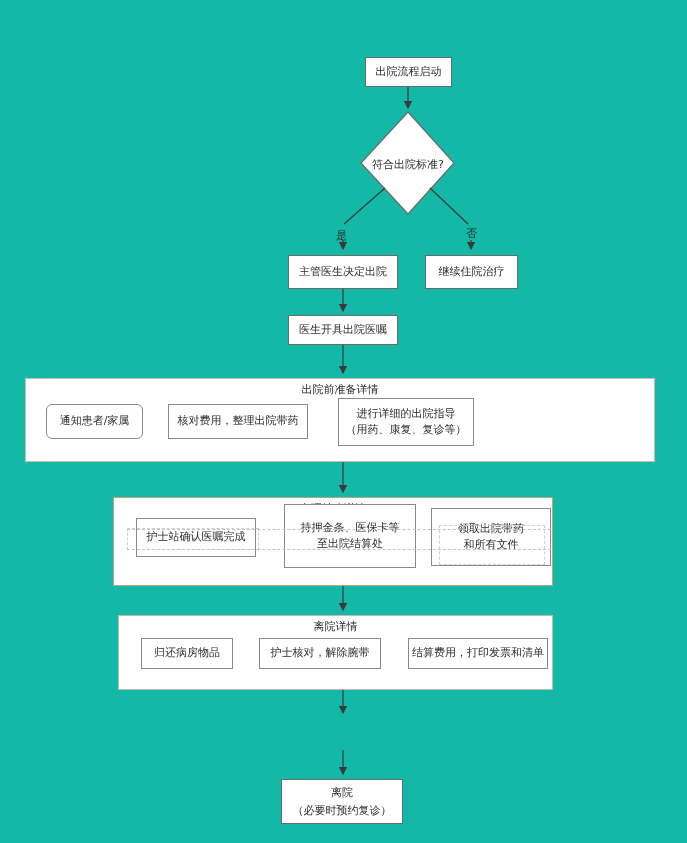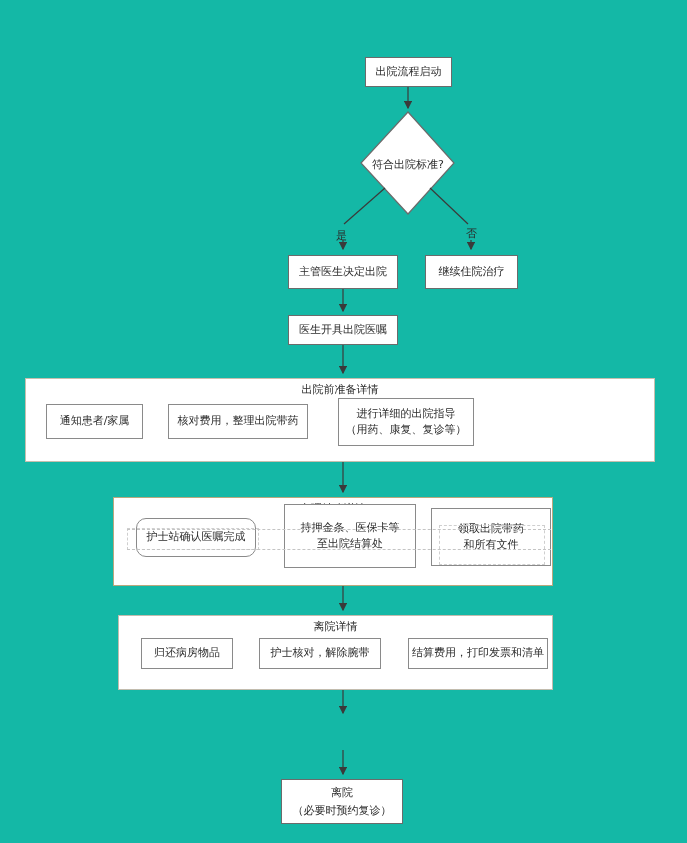--- a/index.html
+++ b/index.html
@@ -76,29 +76,29 @@
   <div class="branch-label" style="left:336px;top:228px;">是</div>
   <div class="branch-label" style="left:466px;top:226px;">否</div>
 
   <div class="node" style="left:288px;top:255px;width:110px;height:34px;">主管医生决定出院</div>
   <div class="node" style="left:425px;top:255px;width:93px;height:34px;">继续住院治疗</div>
 
   <div class="node" style="left:288px;top:315px;width:110px;height:30px;">医生开具出院医嘱</div>
 
   <div class="section s1" style="left:25px;top:378px;width:630px;height:84px;">
     <div class="stitle">出院前准备详情</div>
-    <div class="sub" style="left:20px;top:25px;width:97px;height:35px;">通知患者/家属</div>
+    <div class="sub" style="left:20px;top:25px;width:97px;height:35px;border-radius:6px;">通知患者/家属</div>
     <div class="sub" style="left:142px;top:25px;width:140px;height:35px;">核对费用，整理出院带药</div>
     <div class="sub" style="left:312px;top:19px;width:136px;height:48px;">进行详细的出院指导
 （用药、康复、复诊等）</div>
   </div>
 
   <div class="section s2" style="left:113px;top:497px;width:440px;height:89px;">
     <div class="stitle">办理结账详情</div>
-    <div class="sub" style="left:22px;top:20px;width:120px;height:39px;border-radius:10px;">护士站确认医嘱完成</div>
+    <div class="sub" style="left:22px;top:20px;width:120px;height:39px;">护士站确认医嘱完成</div>
     <div class="sub" style="left:170px;top:6px;width:132px;height:64px;">持押金条、医保卡等
 至出院结算处</div>
     <div class="sub" style="left:317px;top:10px;width:120px;height:58px;">领取出院带药
 和所有文件</div>
     <div class="dash-inner" style="left:13px;top:30px;width:130px;height:20px;"></div>
     <div class="dash-inner" style="left:325px;top:27px;width:104px;height:38px;"></div>
     <div class="dash-h" style="left:13px;top:31px;width:424px;"></div>
     <div class="dash-h" style="left:13px;top:51px;width:424px;"></div>
   </div>
 

